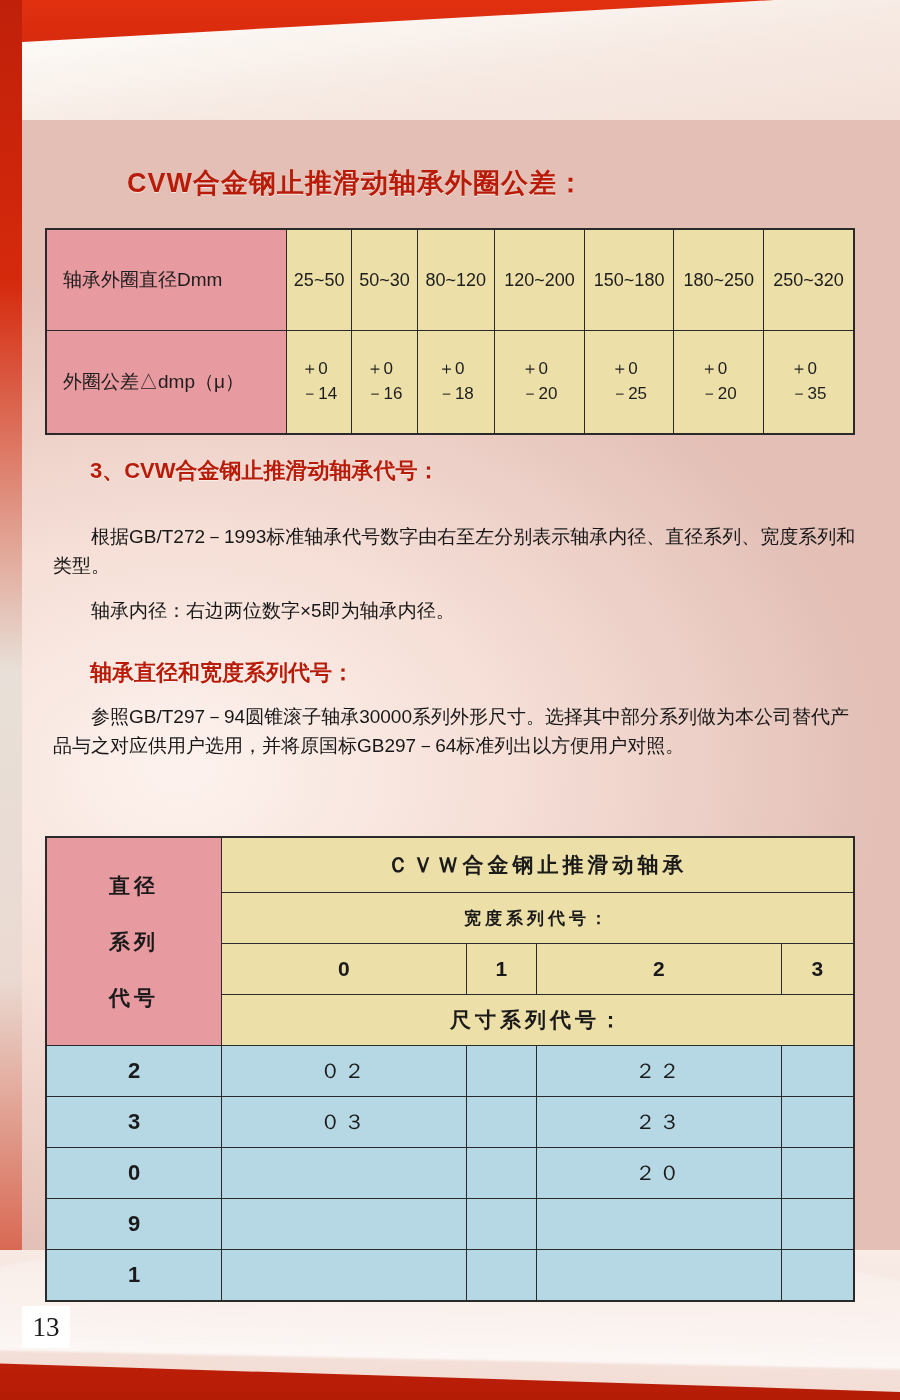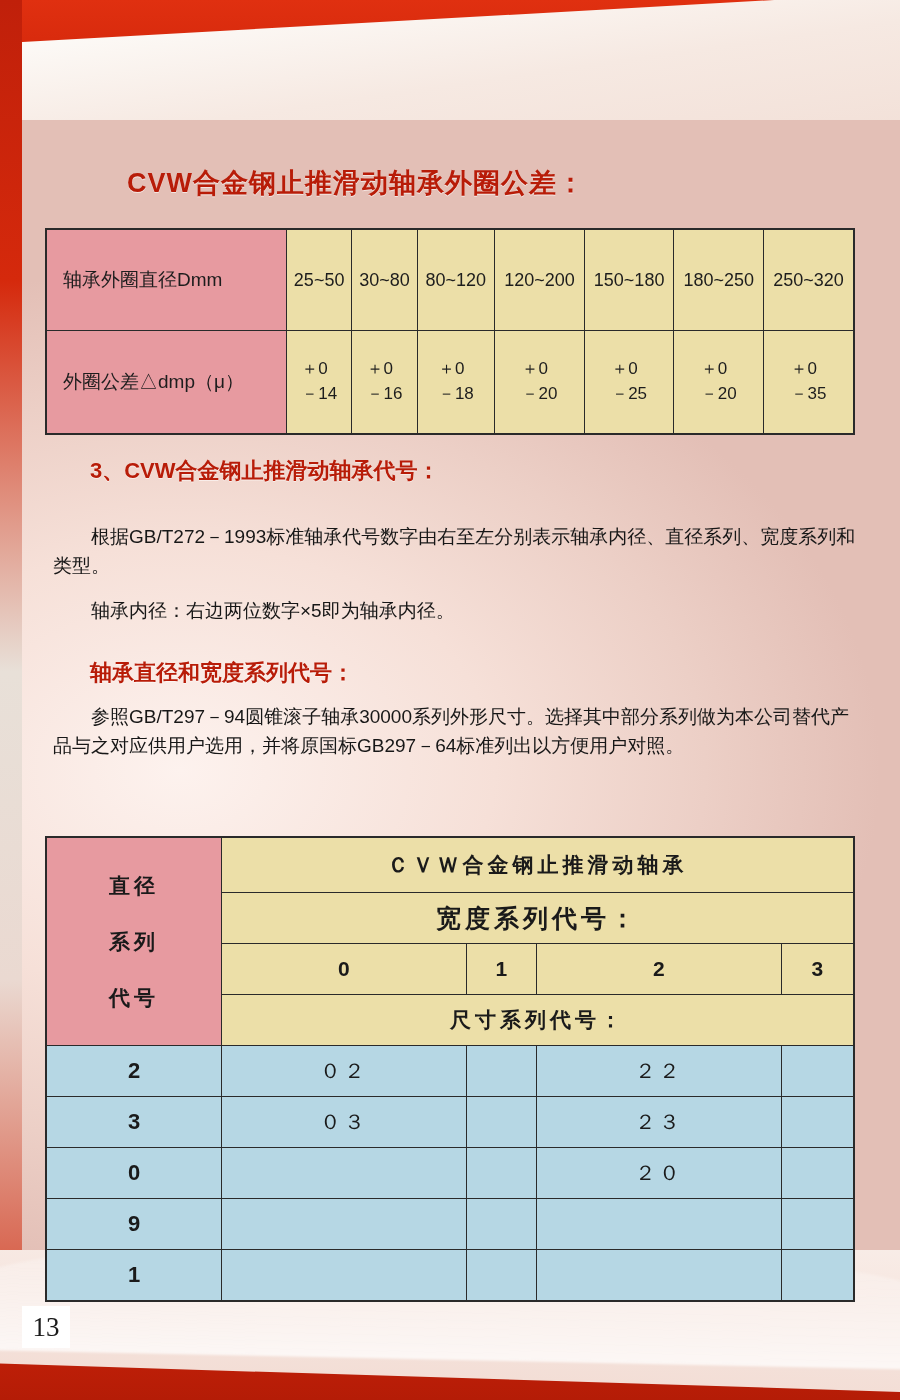--- a/index.html
+++ b/index.html
@@ -222,21 +222,21 @@
 
   <div class="content">
 
     <div class="title">CVW合金钢止推滑动轴承外圈公差：</div>
 
     <table class="tbl1">
       <tbody>
           <tr class="r1">
         <td class="hdr">轴承外圈直径Dmm</td>
         <td class="val">25~50</td>
-        <td class="val">30~80</td>
+        <td class="val">50~30</td>
         <td class="val">80~120</td>
         <td class="val">120~200</td>
         <td class="val">150~180</td>
         <td class="val">180~250</td>
         <td class="val">250~320</td>
       </tr>
       <tr class="r2">
         <td class="hdr">外圈公差△dmp（μ）</td>
         <td class="val">
           <span class="tol"><span>＋0</span><br><span>－14</span></span>
@@ -276,21 +276,21 @@
         <td class="pink" rowspan="4">
           <div>直径</div>
           <div style="height:28px"></div>
           <div>系列</div>
           <div style="height:28px"></div>
           <div>代号</div>
         </td>
         <td class="yellow" colspan="4" style="height:52px; font-size:21px;">ＣＶＷ合金钢止推滑动轴承</td>
       </tr>
       <tr class="rowh">
-        <td class="yellow" colspan="4" style="height:48px; font-size:25px;">宽度系列代号：</td>
+        <td class="yellow" colspan="4" style="height:48px; font-size:17px;">宽度系列代号：</td>
       </tr>
       <tr class="rowh">
         <td class="yellownum" style="height:48px;">0</td>
         <td class="yellownum">1</td>
         <td class="yellownum">2</td>
         <td class="yellownum">3</td>
       </tr>
       <tr class="rowh">
         <td class="yellow" colspan="4" style="height:48px; font-size:21px;">尺寸系列代号：</td>
       </tr>

